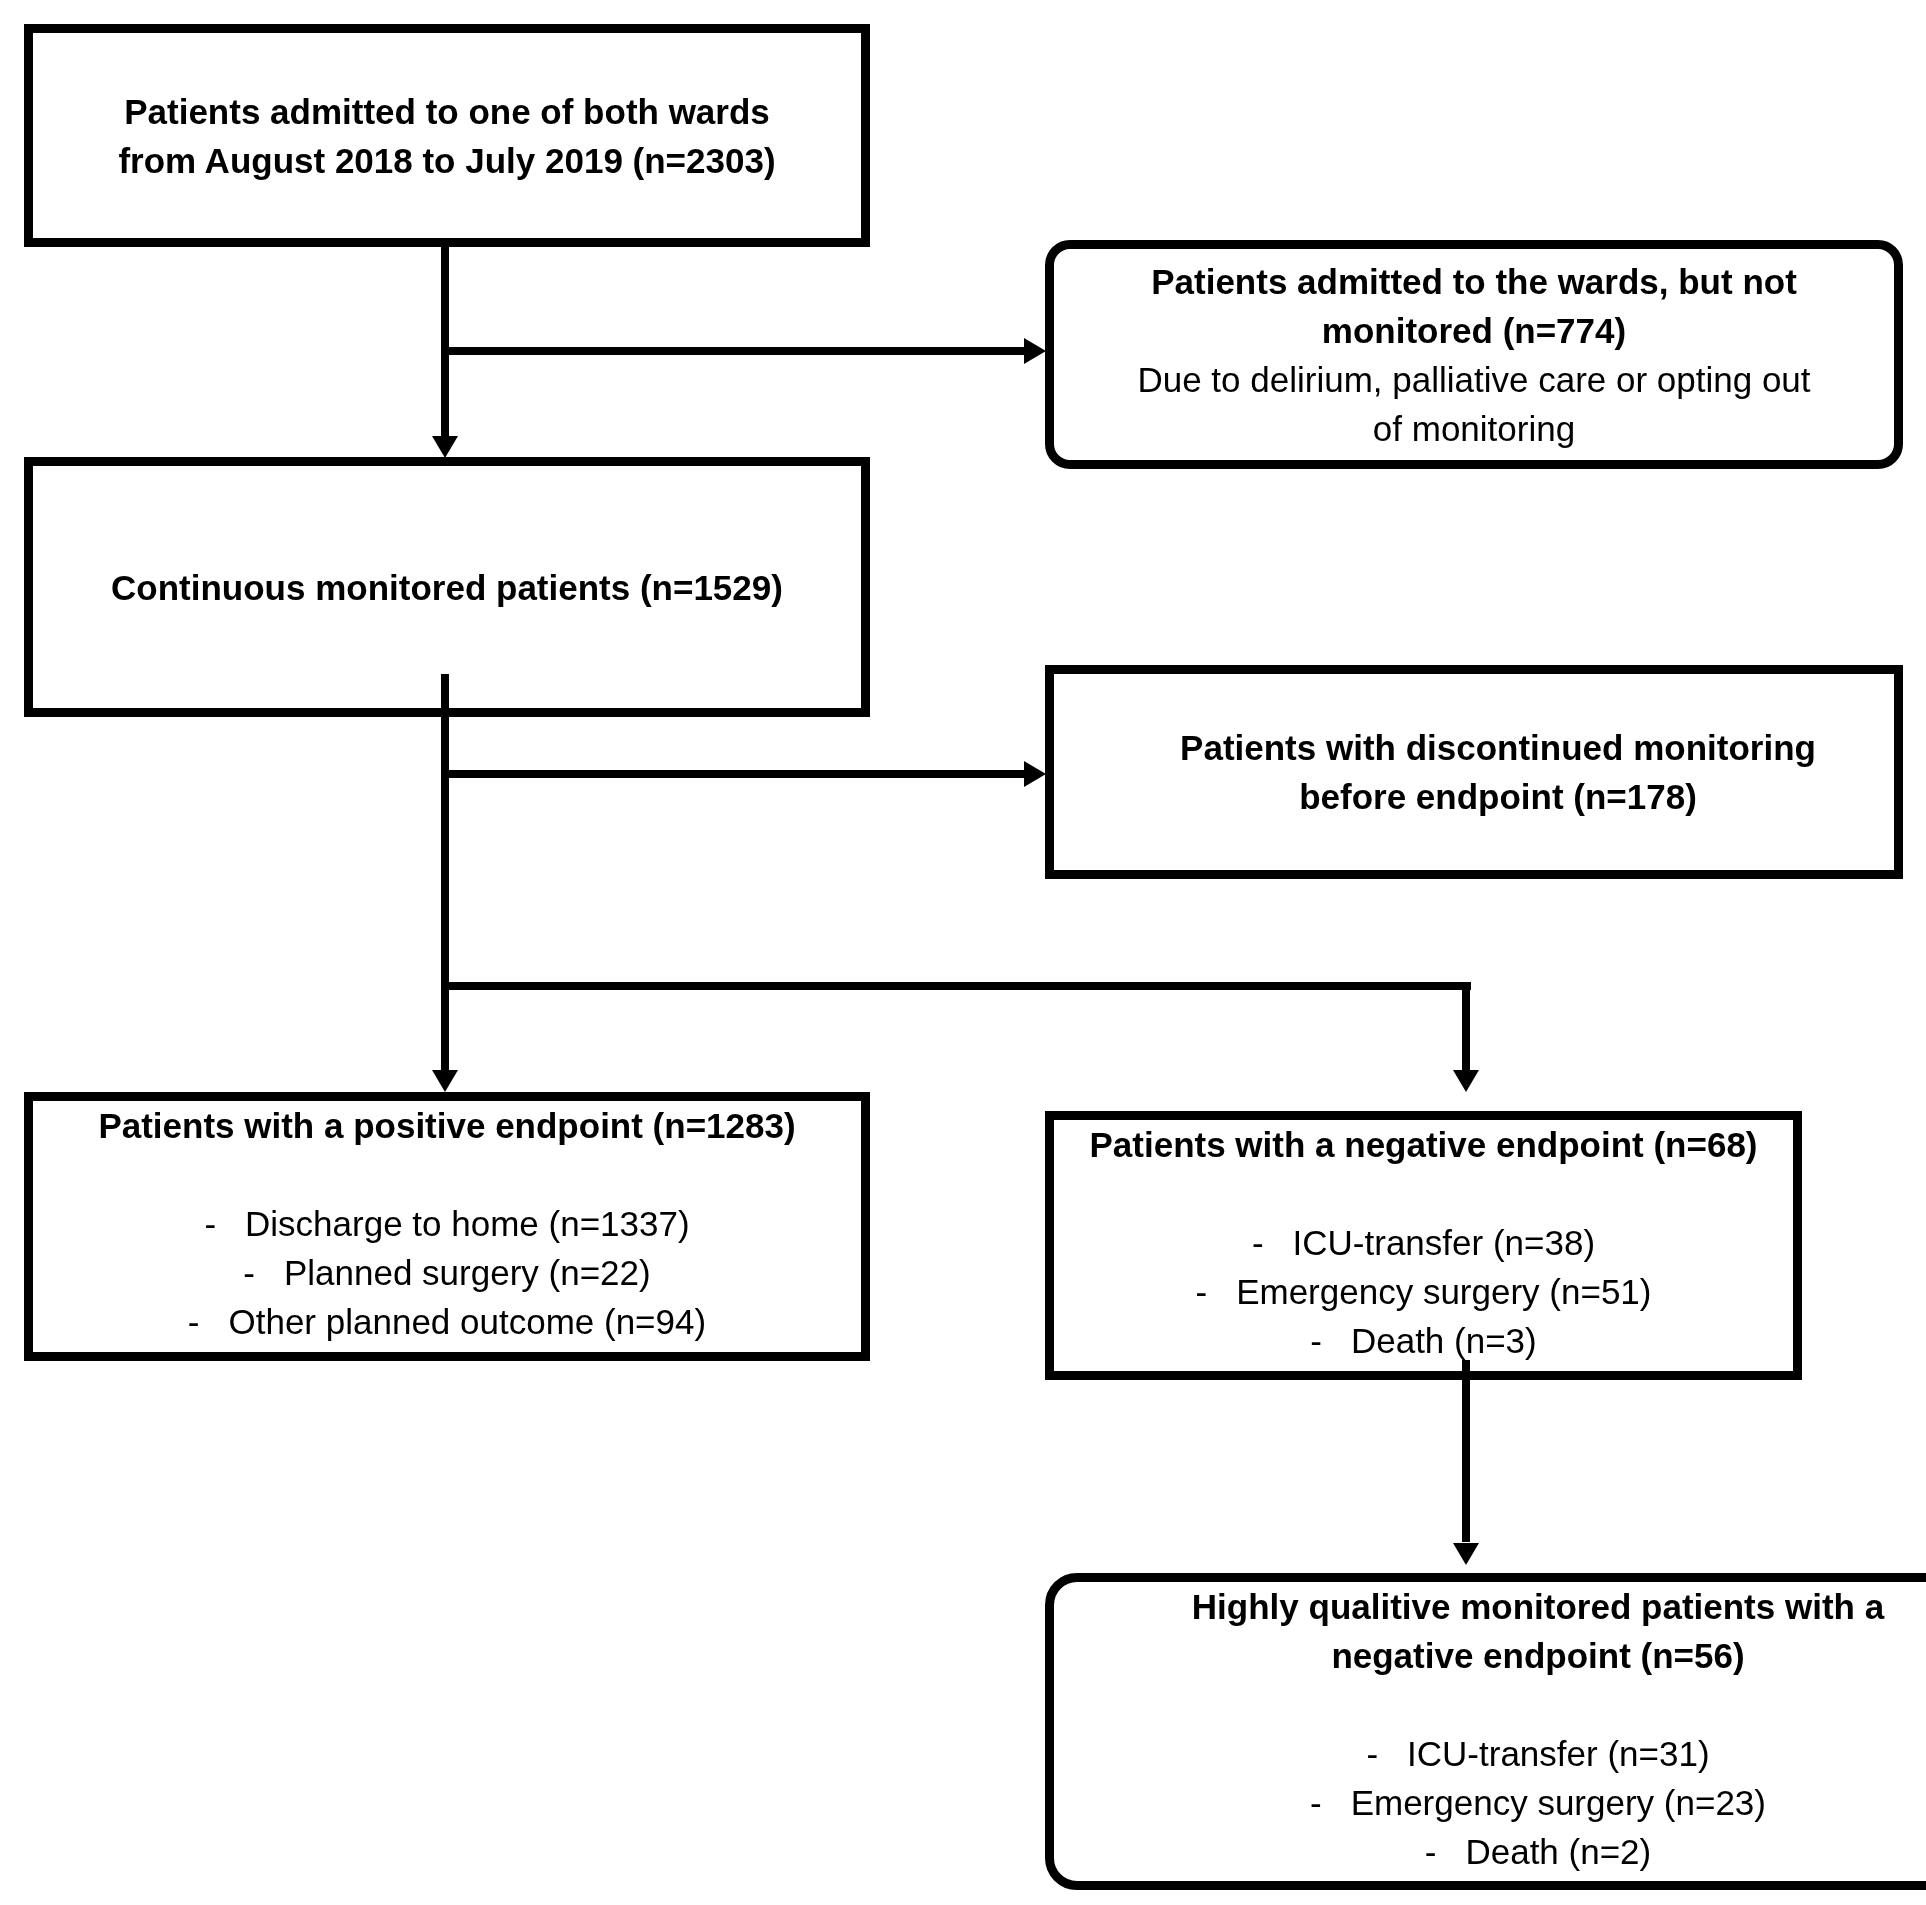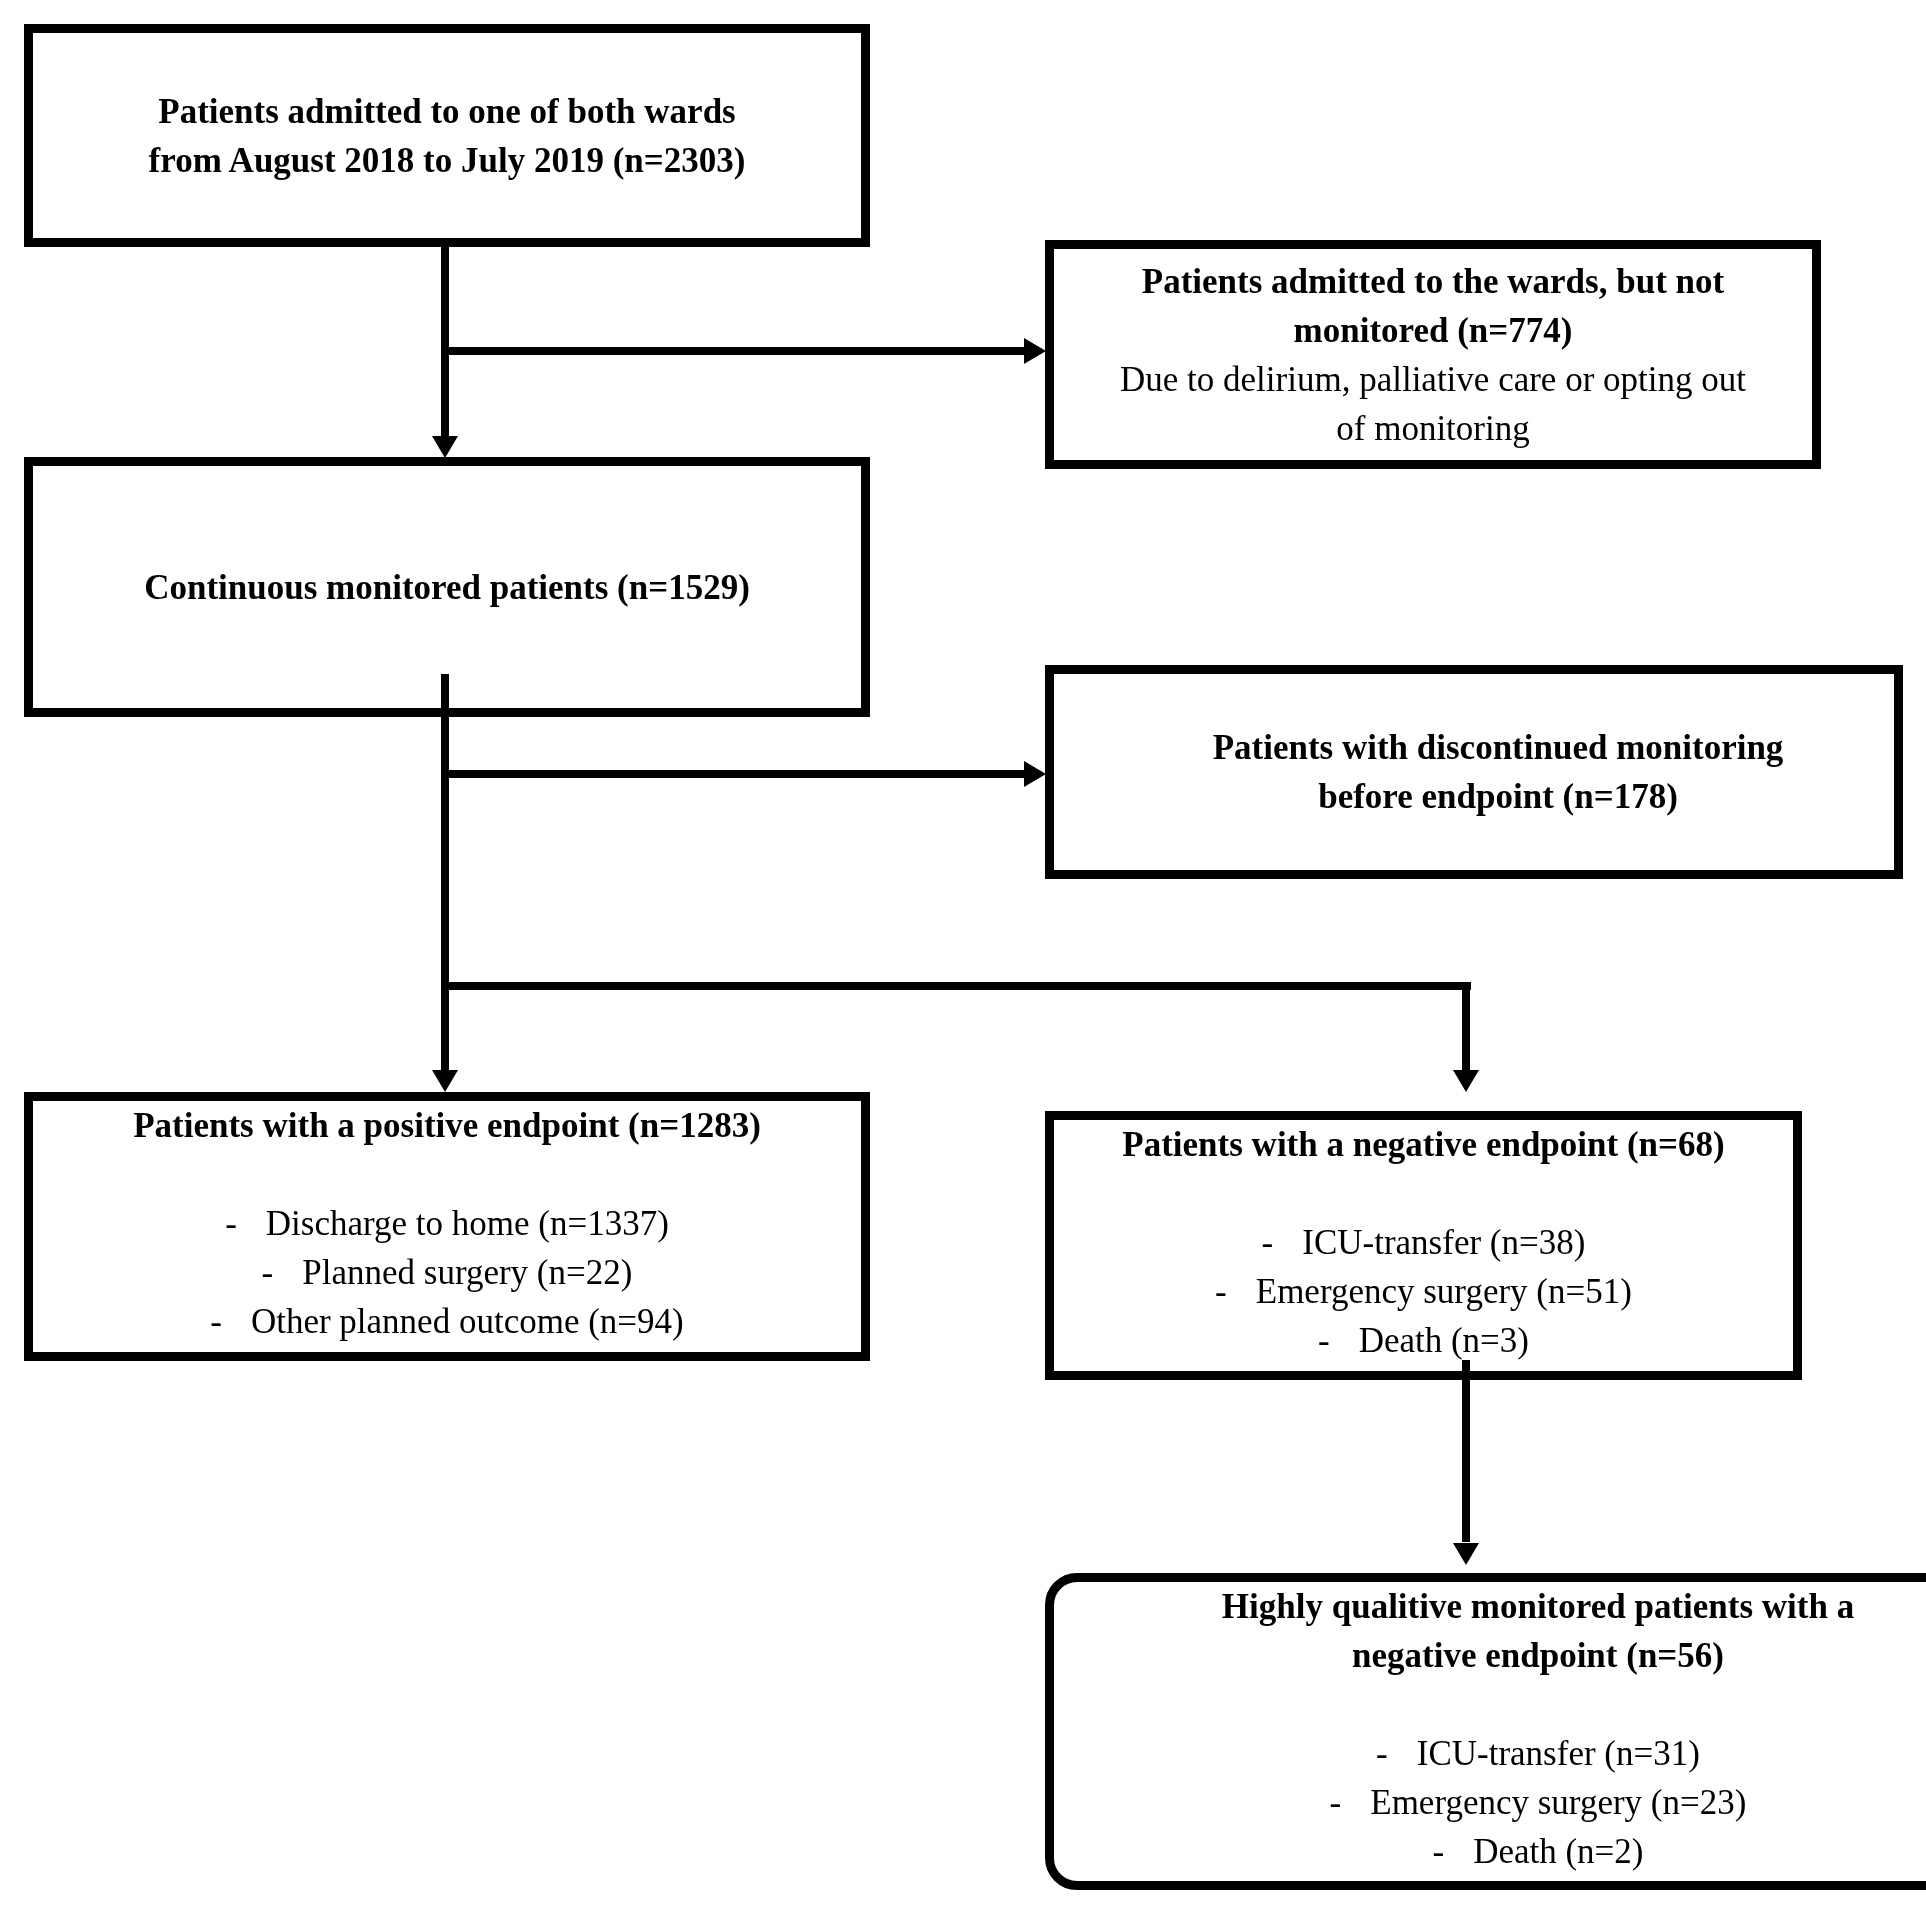--- a/index.html
+++ b/index.html
@@ -19,21 +19,20 @@
     position: absolute;
     box-sizing: border-box;
     border: 9px solid #000000;
     background: #ffffff;
     display: flex;
     flex-direction: column;
     align-items: center;
     text-align: center;
     font-size: 35px;
     line-height: 49px;
-    font-family: Liberation Serif, serif;
   }
   .box.center-v { justify-content: center; }
   .box.top-v    { justify-content: flex-start; }
   .line  { display: block; white-space: nowrap; }
   .bold  { font-weight: 700; }
   .reg   { font-weight: 400; text-align: center; }
   .spacer { height: 49px; }
   .item-row {
     display: flex;
     flex-direction: row;
@@ -61,21 +60,21 @@
   .arrow-right {
     position: absolute;
     width: 0; height: 0;
     border-top: 13px solid transparent;
     border-bottom: 13px solid transparent;
     border-left: 22.6px solid #000000;
   }
 
   
   #box-admitted      { left: 24px;   top: 24px;   width: 846px; height: 223px; }
-  #box-not-monitored { left: 1045px; top: 240px;  width: 776px; height: 229px; }
+  #box-not-monitored { left: 1045px; top: 240px;  width: 858px; height: 229px; border-radius: 25px; }
   #box-continuous    { left: 24px;   top: 457px;  width: 846px; height: 260px; }
   #box-discontinued  { left: 1045px; top: 665px; width: 858px; height: 214px; padding-left: 48px; }
   #box-positive      { left: 24px;   top: 1092px; width: 846px; height: 269px; text-align: center; }
   #box-negative      { left: 1045px; top: 1092px; width: 757px; height: 269px; margin-top: 19px; }
   #box-high-quality  { left: 1045px; top: 1573px; width: 986px; height: 317px; border-radius: 32px; }
 
   
   #shaft-v1 { left: 441px;  top: 247px;  width: 8.3px;   height: 190px; }
   #head-v1  { left: 432px;  top: 436px; }
   #shaft-h1 { left: 441px;  top: 347px;  width: 583px;  height: 8.3px; }

